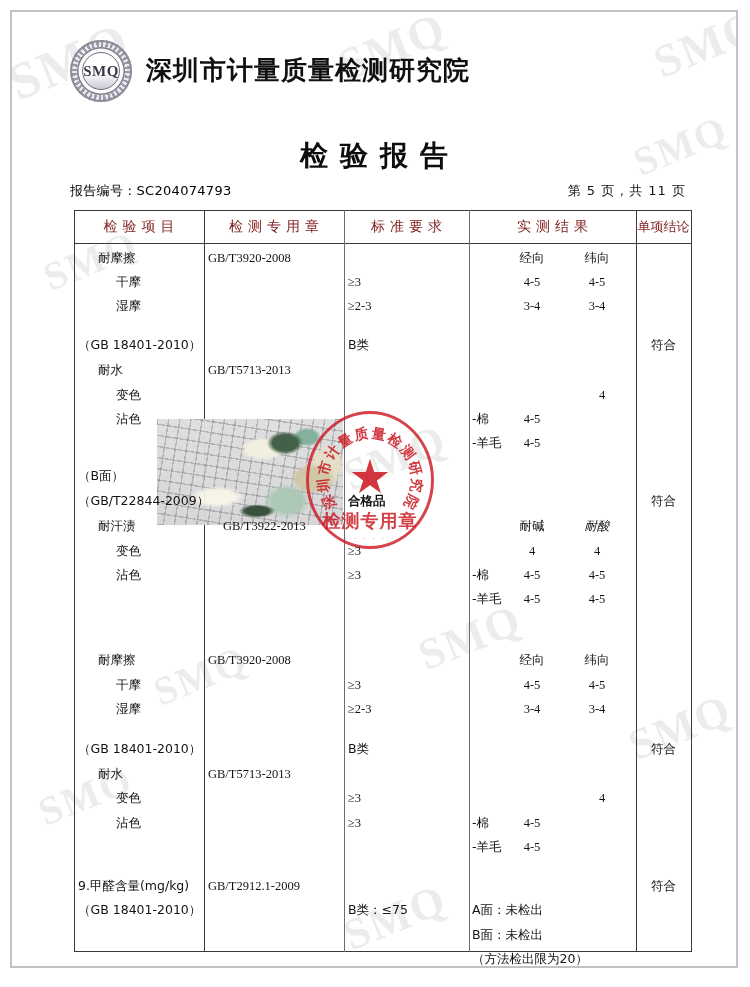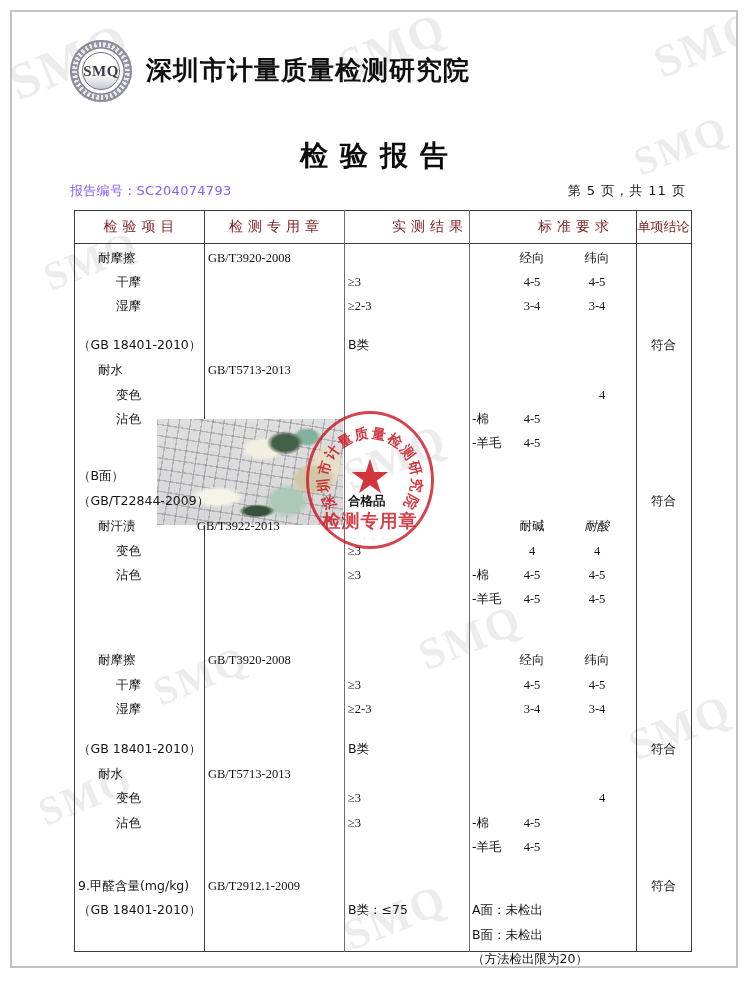--- a/index.html
+++ b/index.html
@@ -61,21 +61,21 @@
     position:absolute;left:0;right:0;top:125px;text-align:center;
     font-family:"DejaVu Sans","Liberation Sans",sans-serif;
     font-weight:bold;font-size:28px;letter-spacing:12px;
     text-indent:12px;color:#0d0d0d;
   }
 
   
   .meta-row{position:absolute;left:58px;right:50px;top:170px;height:18px;}
   .report-no{
     position:absolute;left:0;top:0;font-size:13px;letter-spacing:.3px;
-    font-family:"DejaVu Sans","Liberation Sans",sans-serif;color:#8b5cf6;
+    font-family:"DejaVu Sans","Liberation Sans",sans-serif;color:#000000;
   }
   .page-no{
     position:absolute;right:0;top:0;font-size:13px;letter-spacing:1px;
     font-family:"DejaVu Sans","Liberation Sans",sans-serif;color:#151515;
     white-space:nowrap;
   }
 
   
   .tbl-wrap{position:absolute;left:62px;top:198px;width:618px;height:742px;}
   .grid{position:absolute;inset:0;}
@@ -211,22 +211,22 @@
       <div class="vline" style="left:130px;"></div>
       <div class="vline soft" style="left:270px;"></div>
       <div class="vline soft" style="left:395px;"></div>
       <div class="vline" style="left:562px;"></div>
       <div class="vline" style="left:617px;"></div>
     </div>
 
     <div class="hdr">
       <div class="cell" style="width:130px;">检验项目</div>
       <div class="cell" style="width:140px;">检测专用章</div>
+      <div class="cell" style="width:125px;">标准要求</div>
       <div class="cell" style="width:167px;">实测结果</div>
-      <div class="cell" style="width:125px;">标准要求</div>
       <div class="cell small" style="width:55px;">单项结论</div>
     </div>
 
     <div class="body-area">
 
       <div class="txt" style="left:24px;top:9px;">耐摩擦</div>
       <div class="txt mono" style="left:134px;top:9px;">GB/T3920-2008</div>
       <div class="txt center" style="left:458px;top:9px;">经向</div>
       <div class="txt center" style="left:523px;top:9px;">纬向</div>
 
@@ -278,21 +278,21 @@
         <div class="dots">· · · · · ·</div>
       </div>
 
       <div class="txt" style="left:4px;top:227px;">（B面）</div>
 
       <div class="txt" style="left:4px;top:252px;">（GB/T22844-2009）</div>
       <div class="txt" style="left:274px;top:252px;font-weight:bold;">合格品</div>
       <div class="txt" style="left:577px;top:252px;">符合</div>
 
       <div class="txt" style="left:24px;top:277px;text-align:right;">耐汗渍</div>
-      <div class="txt mono" style="left:123px;top:277px;">GB/T3922-2013</div>
+      <div class="txt mono" style="left:149px;top:277px;">GB/T3922-2013</div>
       <div class="txt center" style="left:458px;top:277px;">耐碱</div>
       <div class="txt center" style="left:523px;top:277px;font-style:italic;">耐酸</div>
 
       <div class="txt" style="left:42px;top:302px;">变色</div>
       <div class="txt mono" style="left:274px;top:302px;">≥3</div>
       <div class="txt mono center" style="left:458px;top:302px;">4</div>
       <div class="txt mono center" style="left:523px;top:302px;">4</div>
 
       <div class="txt" style="left:42px;top:326px;">沾色</div>
       <div class="txt mono" style="left:274px;top:326px;">≥3</div>

